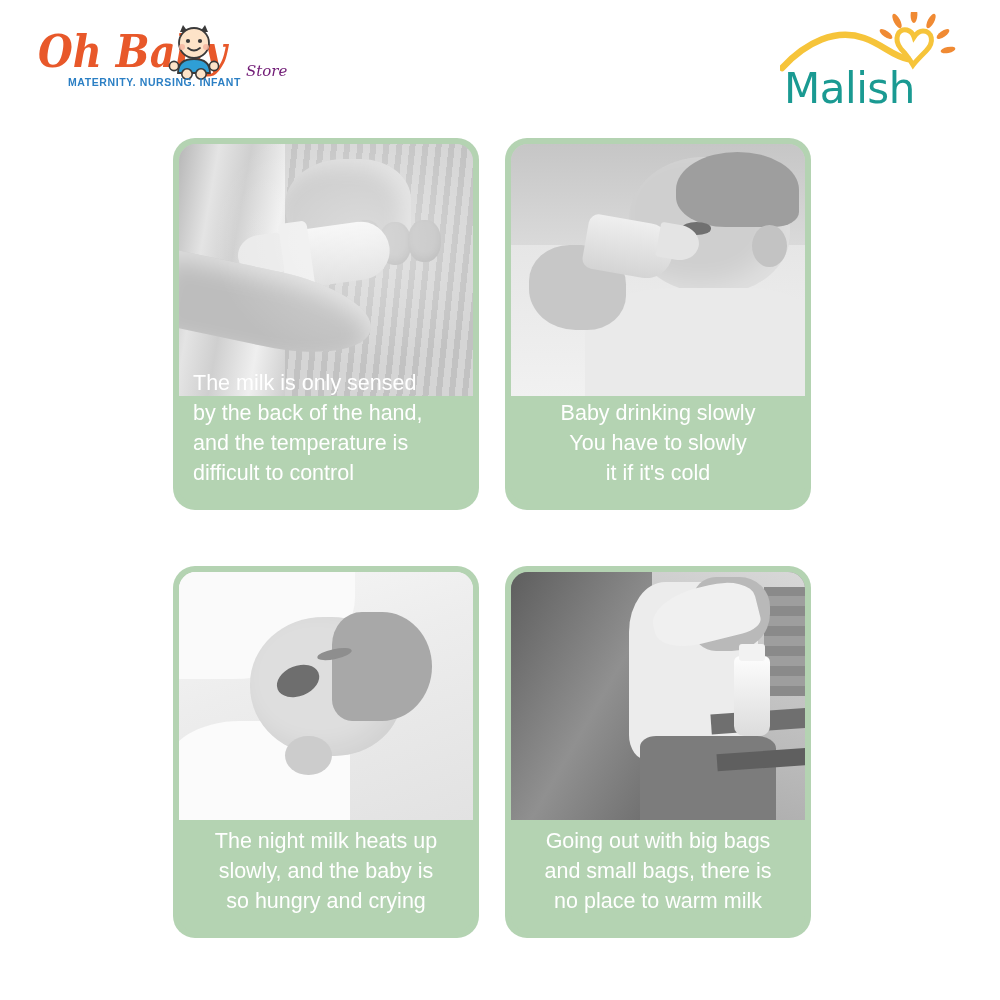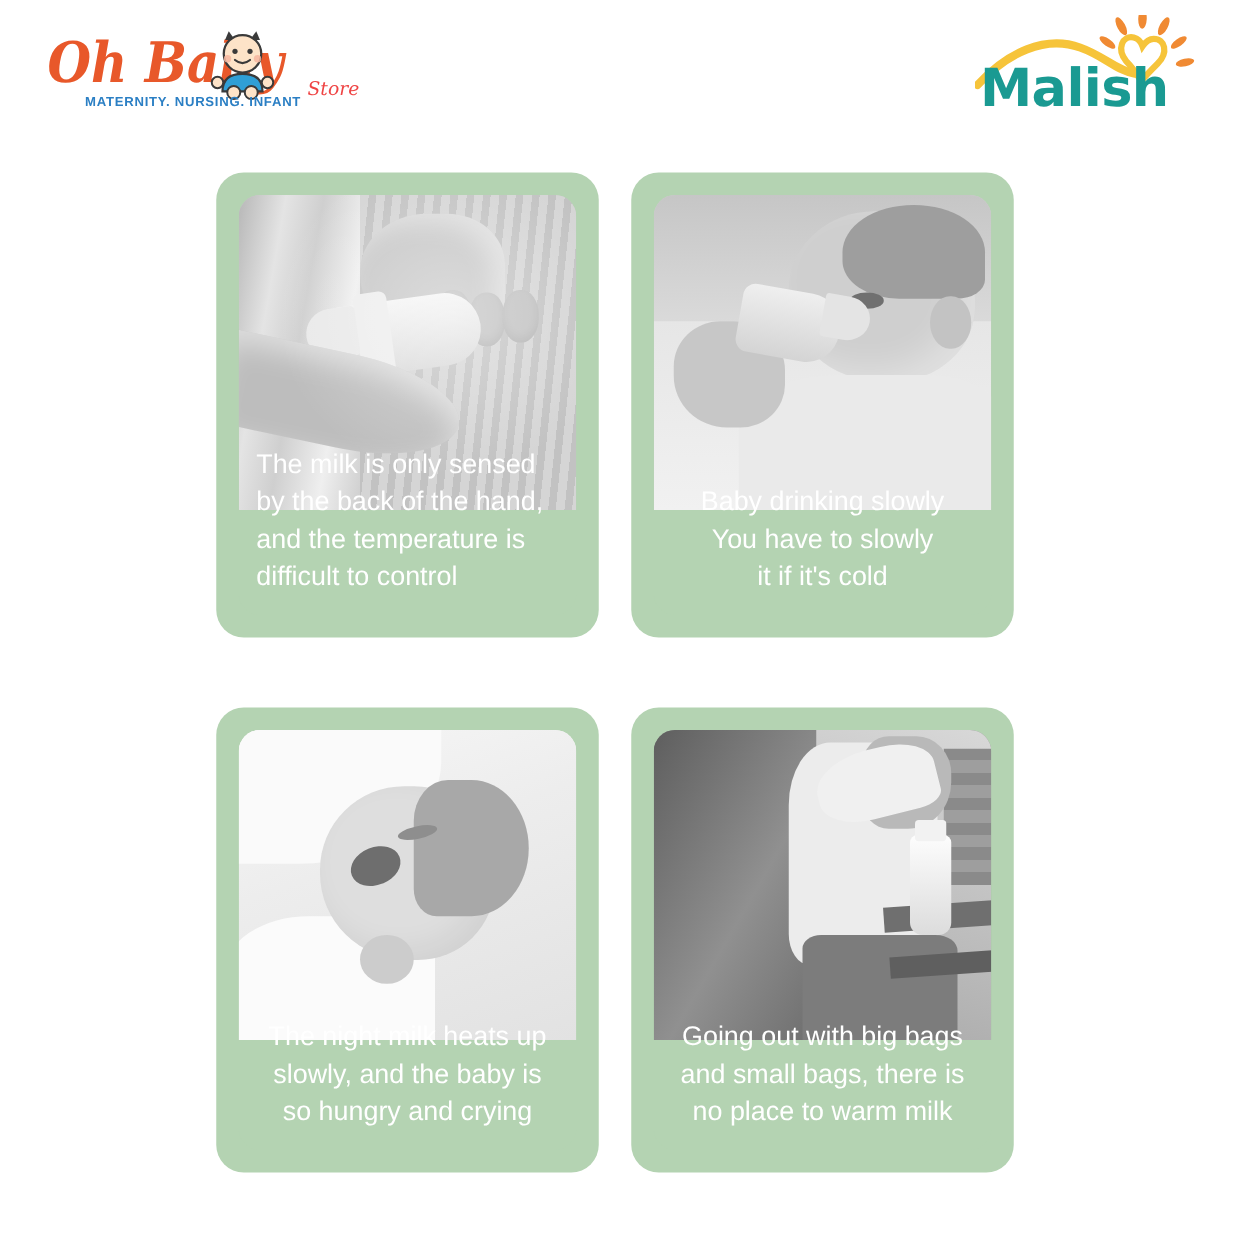--- a/index.html
+++ b/index.html
@@ -45,21 +45,21 @@
     transform: scaleY(1.12);
     transform-origin: left top;
   }
   .ohbaby-store {
     position: absolute;
     left: 208px;
     top: 42px;
     font-family: "DejaVu Serif", serif;
     font-style: italic;
     font-size: 15px;
-    color: #ef4444;
+    color: #701a75;
     white-space: nowrap;
   }
   .ohbaby-tag {
     position: absolute;
     left: 30px;
     top: 56px;
     font-family: "Liberation Sans", sans-serif;
     font-size: 10.5px;
     font-weight: bold;
     letter-spacing: 0.6px;
@@ -78,23 +78,23 @@
   .malish-logo {
     position: absolute;
     right: 30px;
     top: 12px;
     width: 190px;
     height: 92px;
   }
   .malish-word {
     position: absolute;
     left: 4px;
-    top: 34px;
+    top: 52px;
     font-family: "DejaVu Sans", sans-serif;
-    font-weight: bold;
+    font-weight: normal;
     font-size: 42px;
     color: #1a9a92;
     letter-spacing: -0.5px;
     white-space: nowrap;
   }
   .malish-art {
     position: absolute;
     left: 0px;
     top: 0px;
     width: 190px;
@@ -109,21 +109,21 @@
     width: 648px;
     height: 800px;
   }
   .card {
     position: absolute;
     width: 306px;
     height: 372px;
     box-sizing: border-box;
     background: #b4d3b2;
     border-radius: 22px;
-    padding: 18px;
+    padding: 6px;
     overflow: hidden;
   }
   .card.r0c0 { left: 0px;   top: 0px; }
   .card.r0c1 { left: 332px; top: 0px; }
   .card.r1c0 { left: 0px;   top: 428px; }
   .card.r1c1 { left: 332px; top: 428px; }
 
   .card-inner {
     position: relative;
     width: 100%;

